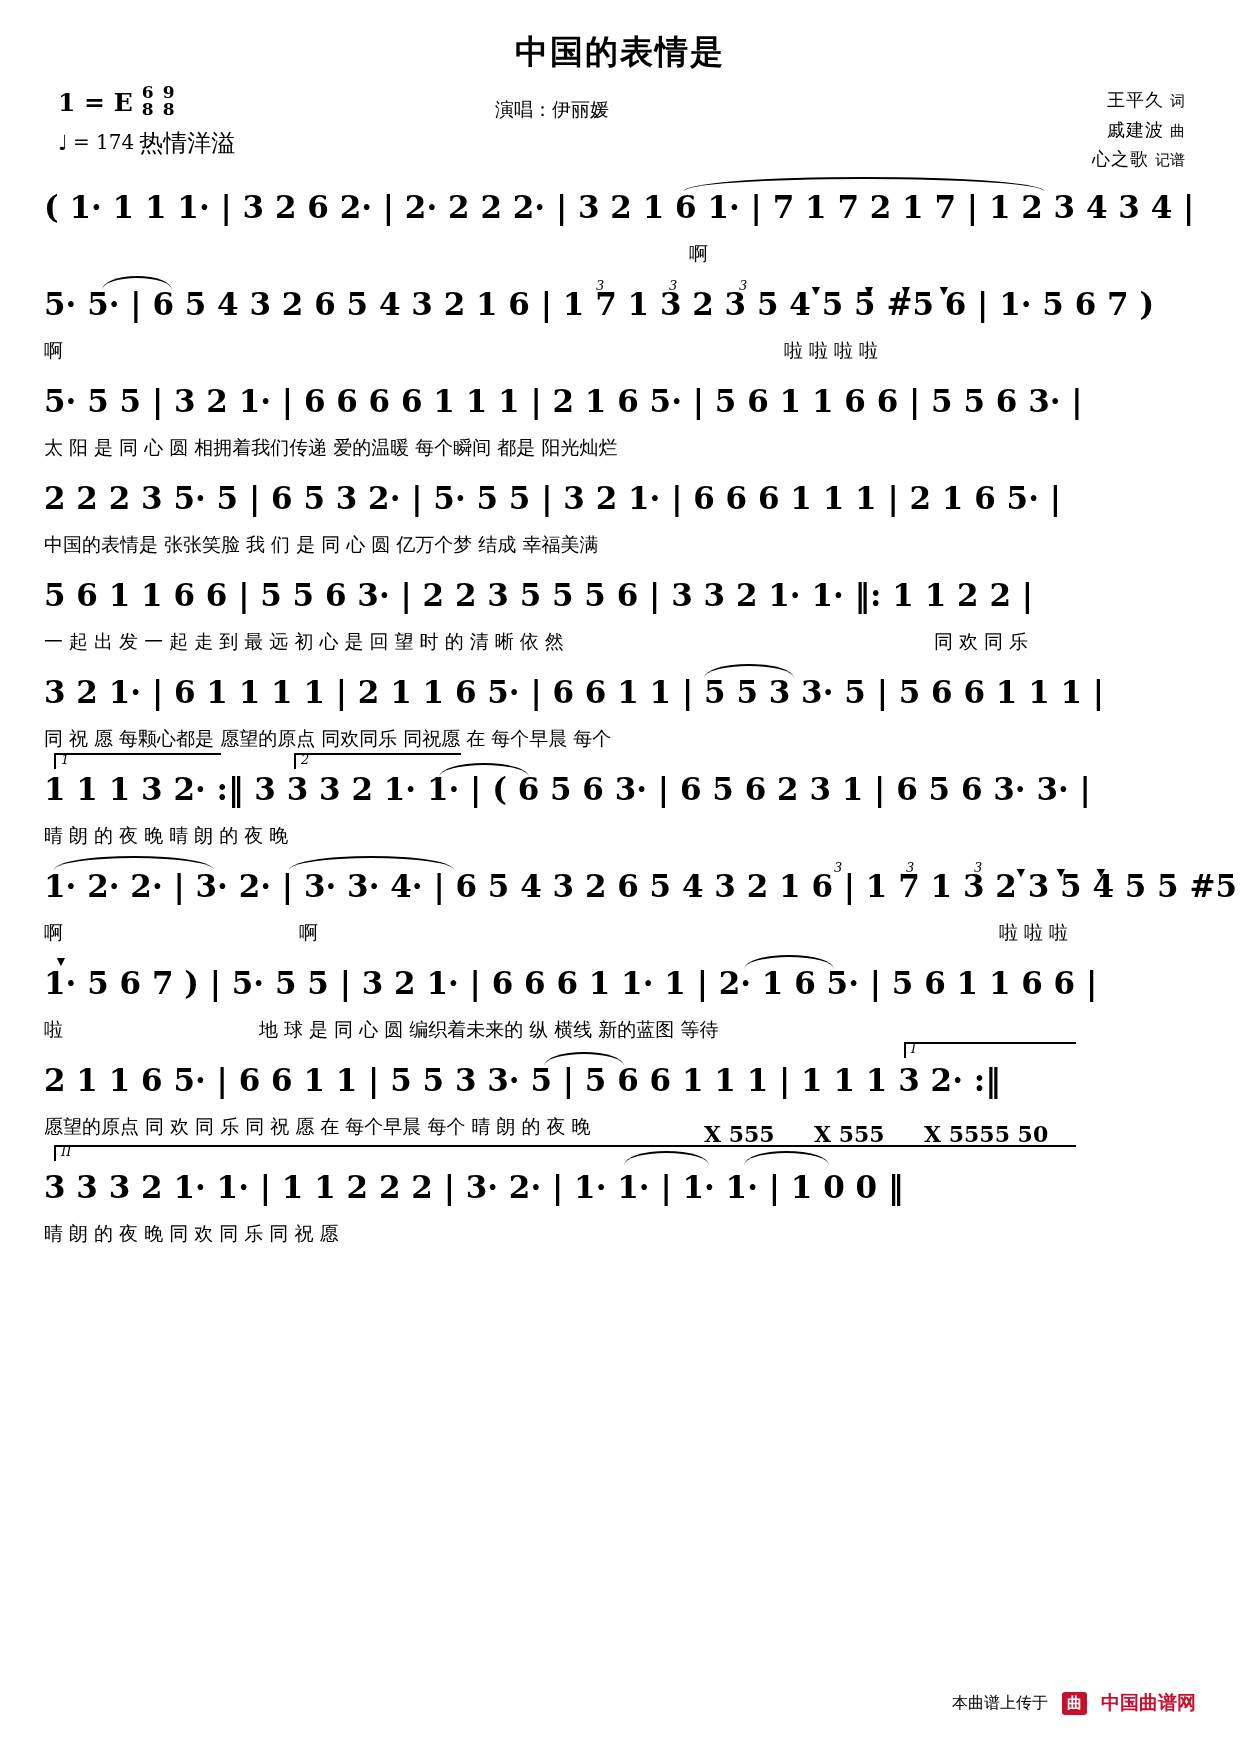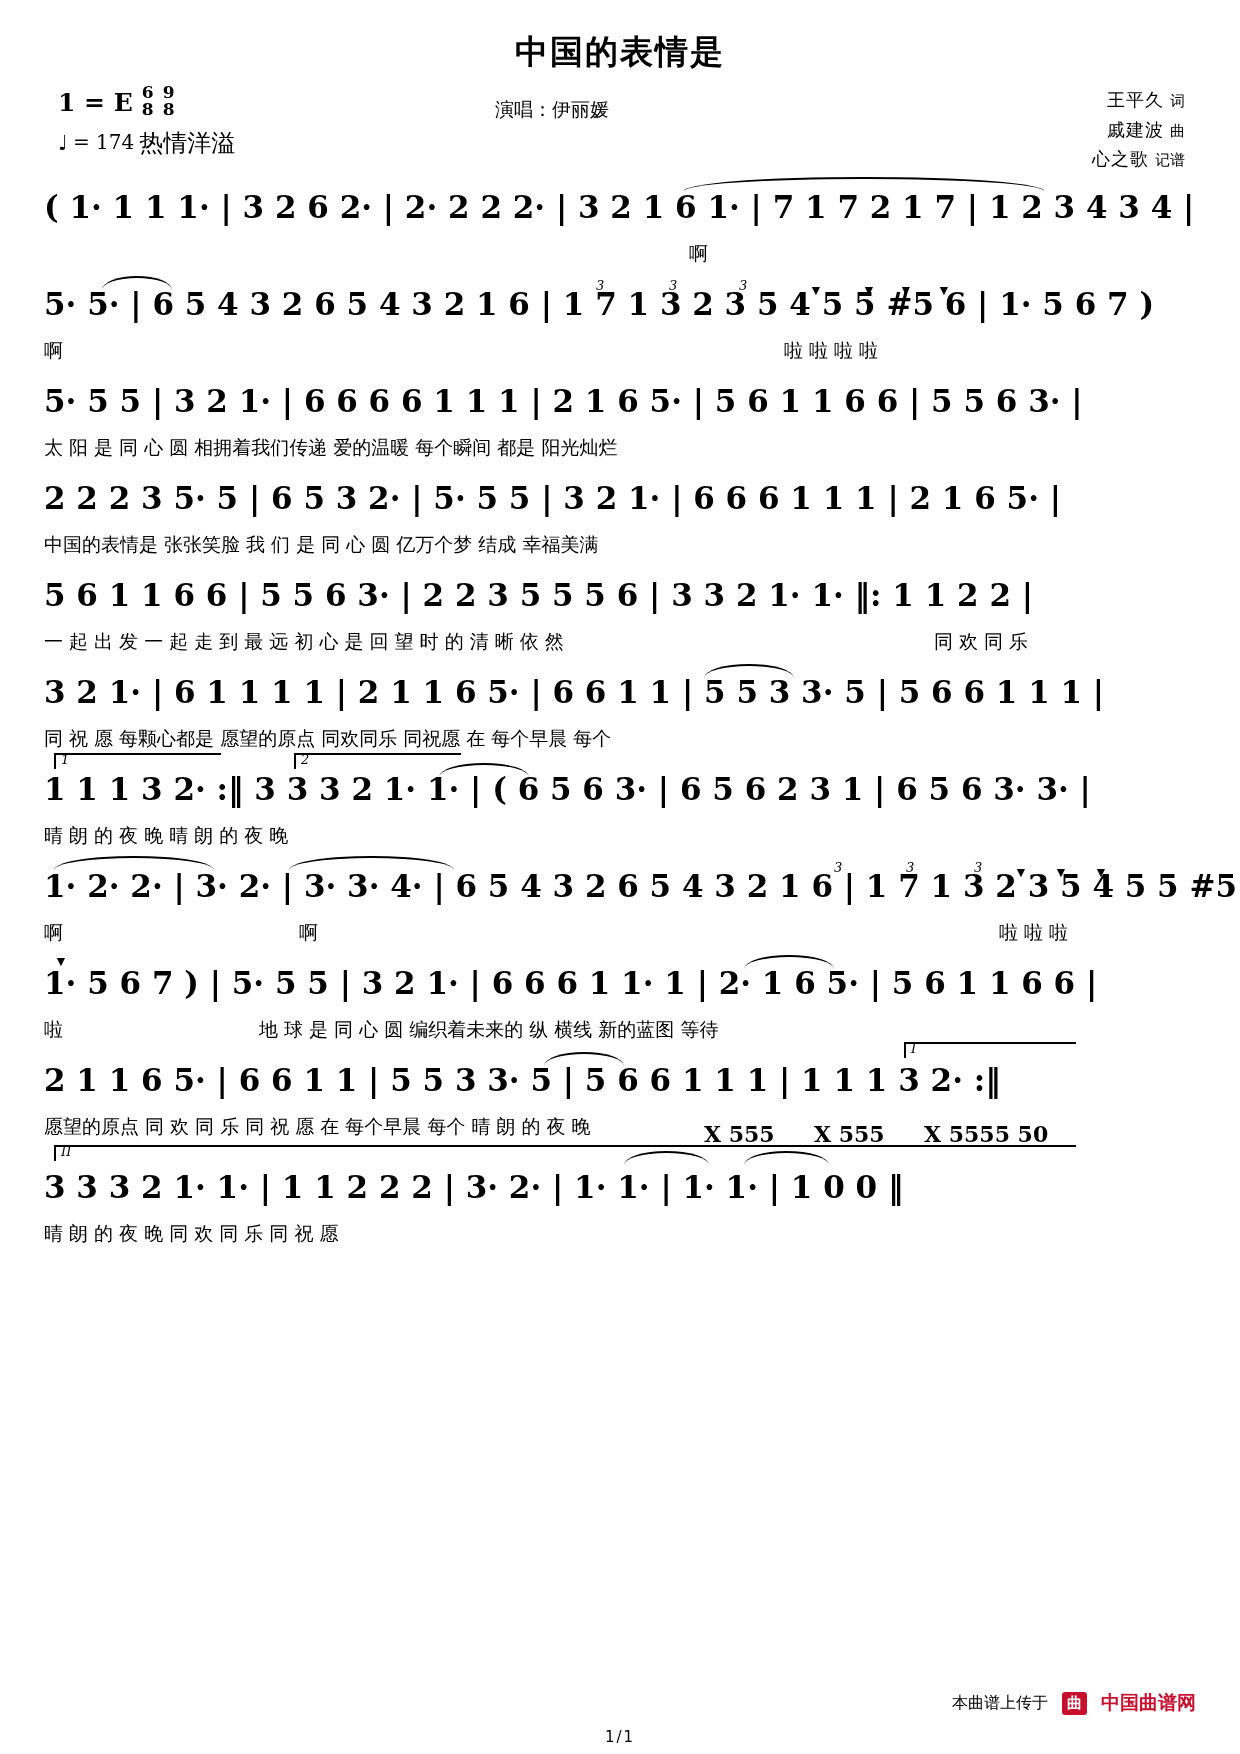--- a/index.html
+++ b/index.html
@@ -306,17 +306,14 @@
     <div class="notes" style="top:10px">3 3 3 2 1·  1· | 1 1 2 2   2 | 3· 2· | 1· 1· | 1·   1· | 1 0   0 ‖</div>
     <div class="lyrics" style="top:62px">晴 朗 的 夜 晚    同 欢 同 乐 同 祝  愿</div>
   </div>
 
   <div class="footer-note">
     <span>本曲谱上传于</span>
     <span class="logo-badge">曲</span>
     <span class="logo-text">中国曲谱网</span>
   </div>
 
-  <div class="pagenum">
-    <span>1/1</span>
-  </div>
 
 </div>
 
 </body></html>

